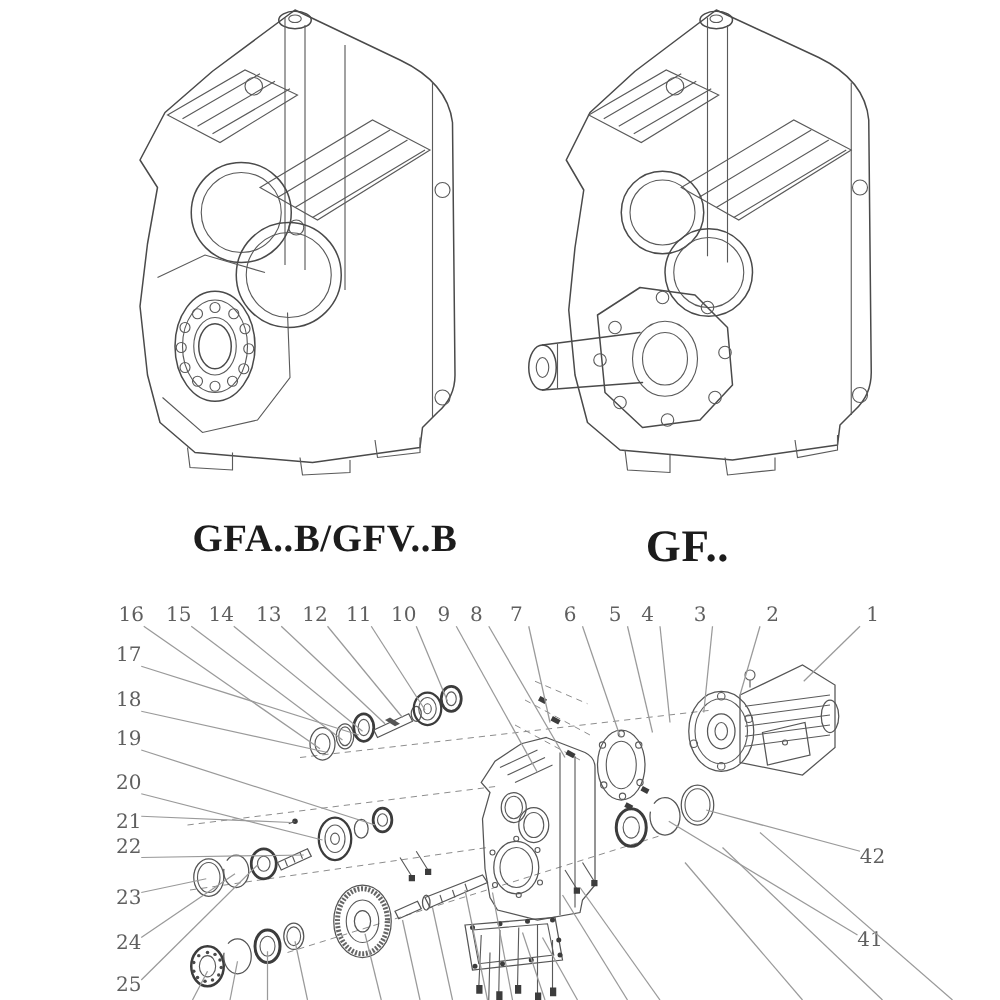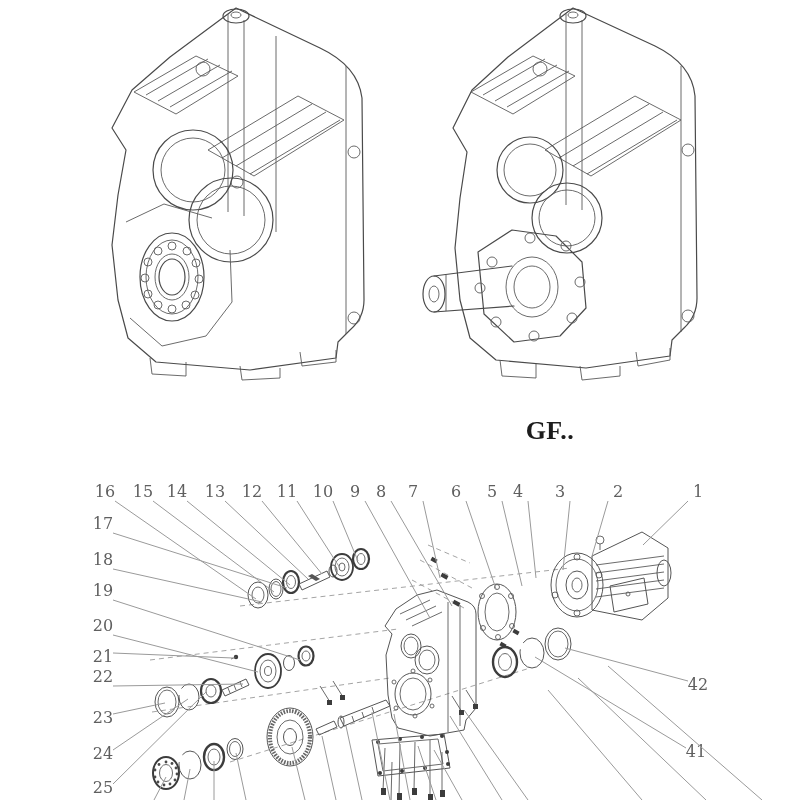--- a/index.html
+++ b/index.html
@@ -2,21 +2,21 @@
 <html><head>
 <meta charset="utf-8">
 <style>
   html,body{margin:0;padding:0;background:#fff;}
   .canvas{position:relative;width:800px;height:800px;background:#ffffff;overflow:hidden;
           font-family:"Liberation Serif",serif;}
   svg{position:absolute;left:0;top:0;}
   .fig-label{position:absolute;font-weight:bold;color:#1c1c1c;text-align:center;
              font-family:"Liberation Serif",serif;letter-spacing:.5px;}
   #label-left{left:100px;top:413px;width:320px;font-size:31px;}
-  #label-right{left:460px;top:416px;width:180px;font-size:26px;}
+  #label-right{left:460px;top:416px;width:180px;font-size:36px;}
   .ln{stroke:#4a4a4a;fill:none;stroke-width:1.2;stroke-linejoin:round;stroke-linecap:round;}
   .thin{stroke:#5a5a5a;fill:none;stroke-width:.9;}
   .partn{stroke:#555;fill:none;stroke-width:1;}
   .dark{stroke:#3c3c3c;fill:none;}
   .dash{stroke:#8d8d8d;fill:none;stroke-width:.8;stroke-dasharray:5 4;}
   .leader{stroke:#9a9a9a;stroke-width:1;fill:none;}
   .co{fill:#5f5f5f;font-family:"DejaVu Serif",serif;font-size:16px;}
 </style>
 </head>
 <body>
@@ -364,15 +364,16 @@
         <line x1="418" y1="746" x2="436" y2="800" class="leader"></line>
         <line x1="434" y1="750" x2="462" y2="800" class="leader"></line>
         <line x1="450" y1="716" x2="502" y2="800" class="leader"></line>
         <line x1="464" y1="710" x2="528" y2="800" class="leader"></line>
         <line x1="548" y1="690" x2="642" y2="800" class="leader"></line>
         <line x1="578" y1="678" x2="706" y2="800" class="leader"></line>
         <line x1="608" y1="666" x2="762" y2="800" class="leader"></line>
       </g>
 </svg>
 
+<div class="fig-label" id="label-left">GFA..B/GFV..B</div>
 <div class="fig-label" id="label-right">GF..</div>
 
 </div>
 
 </body></html>

